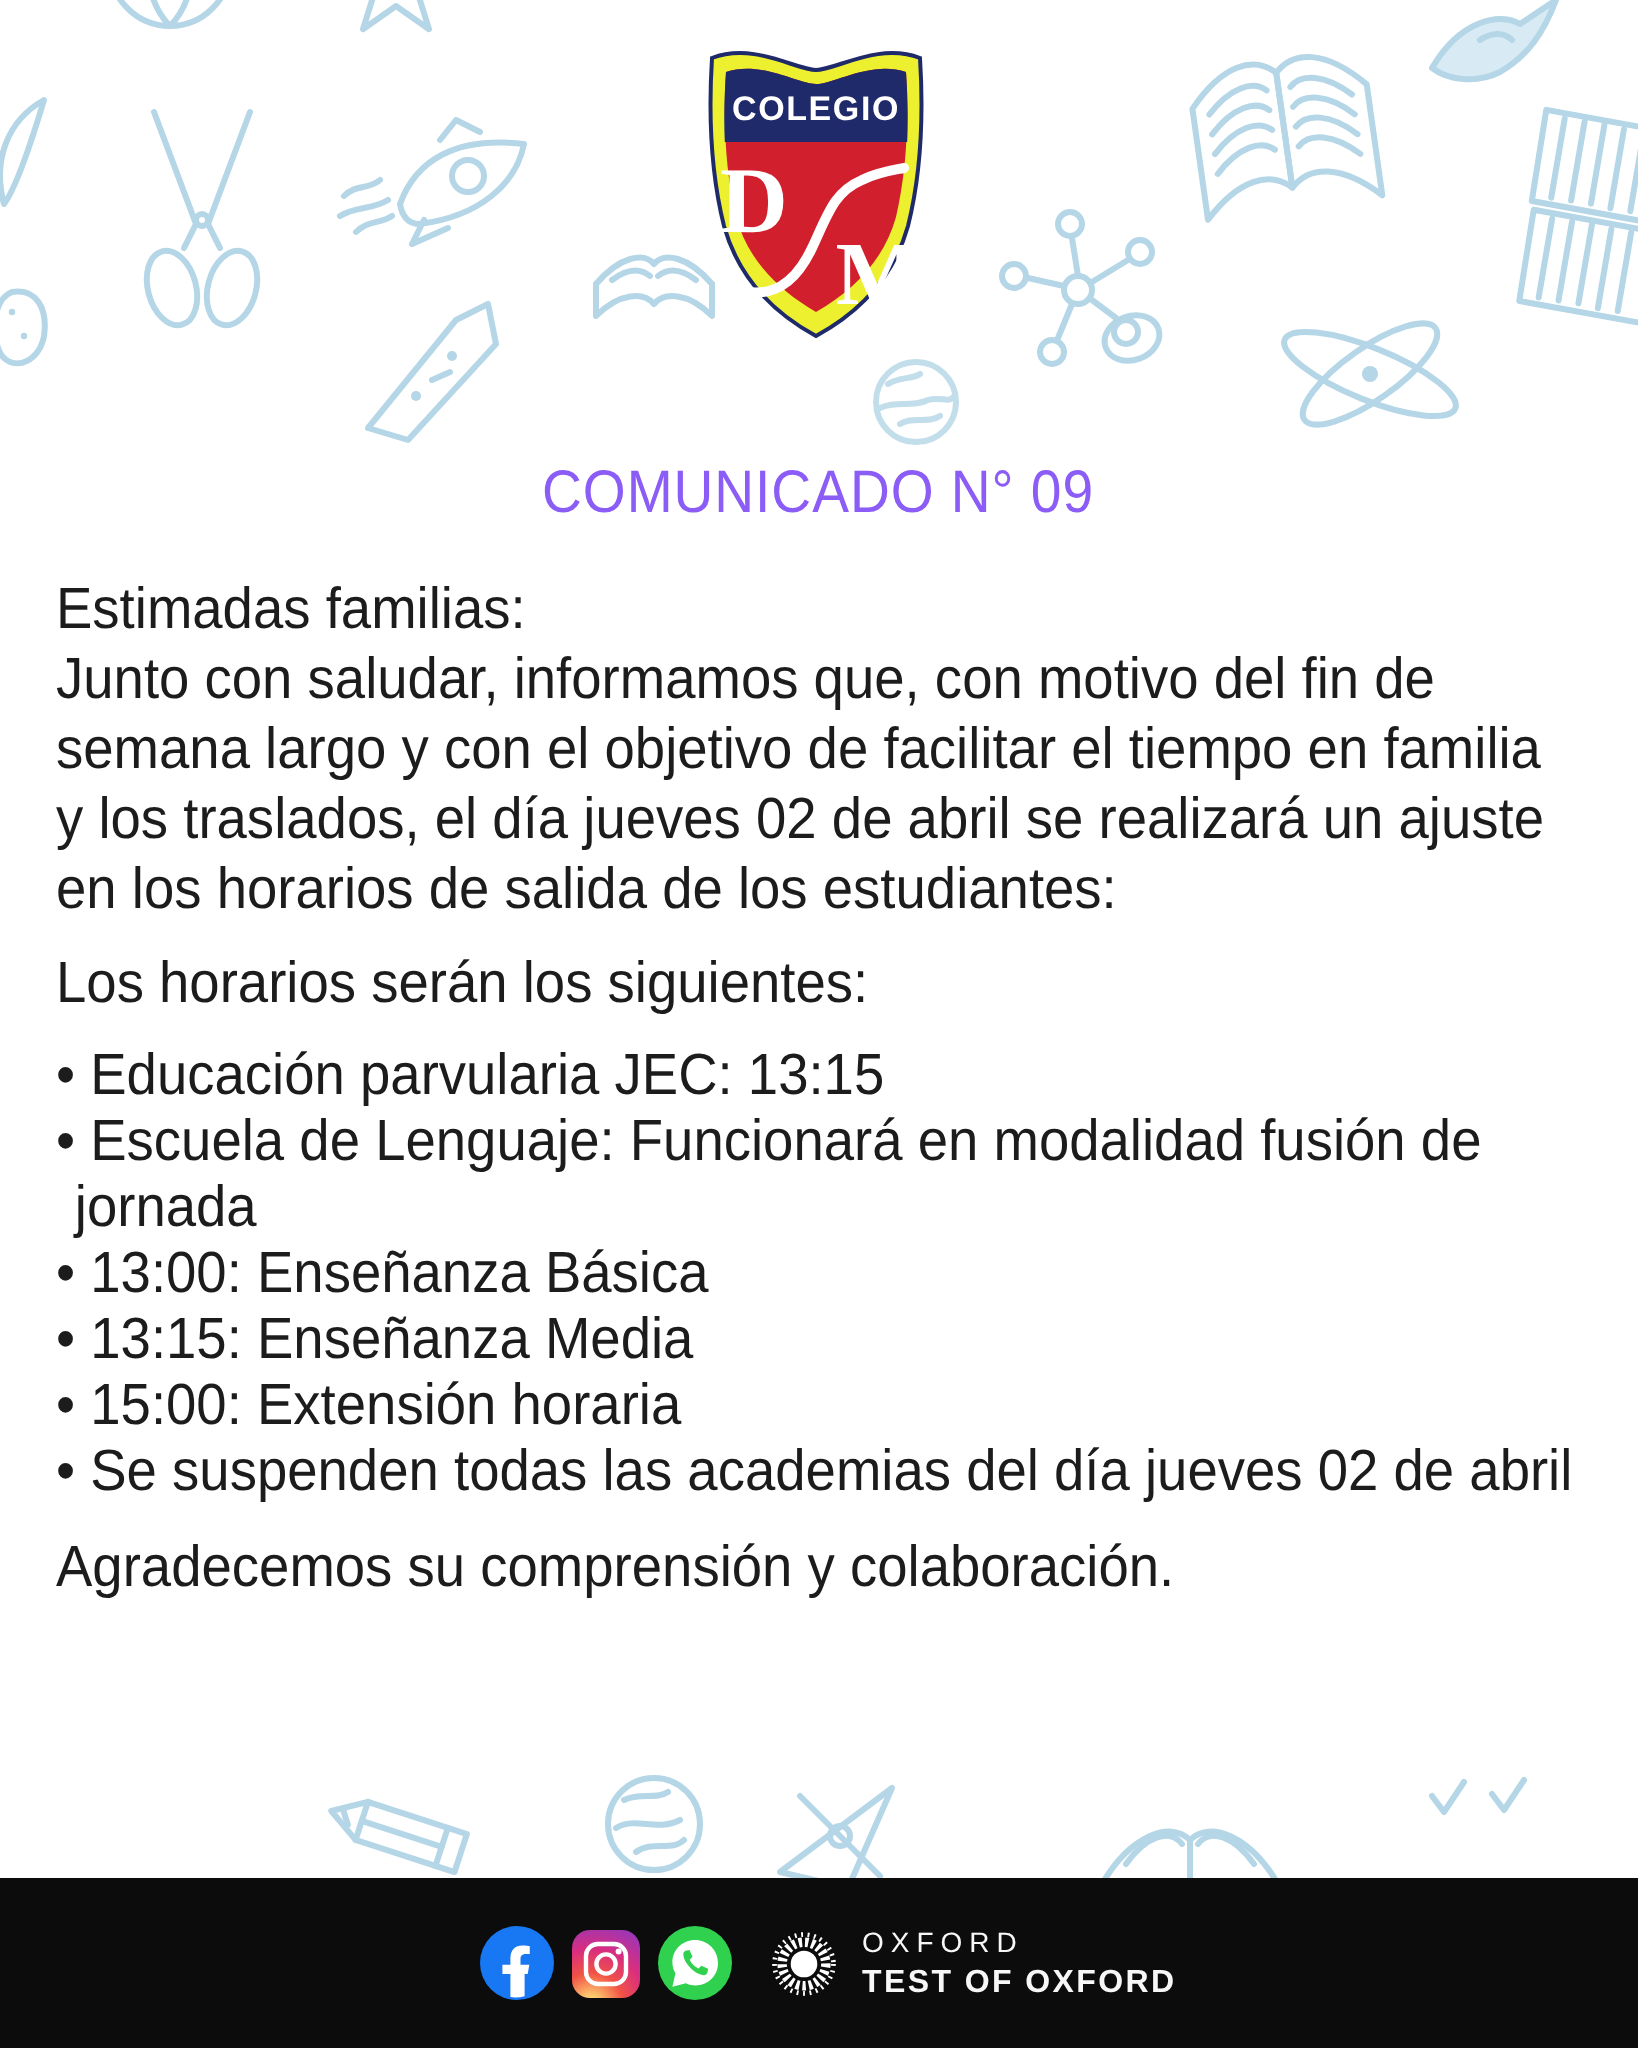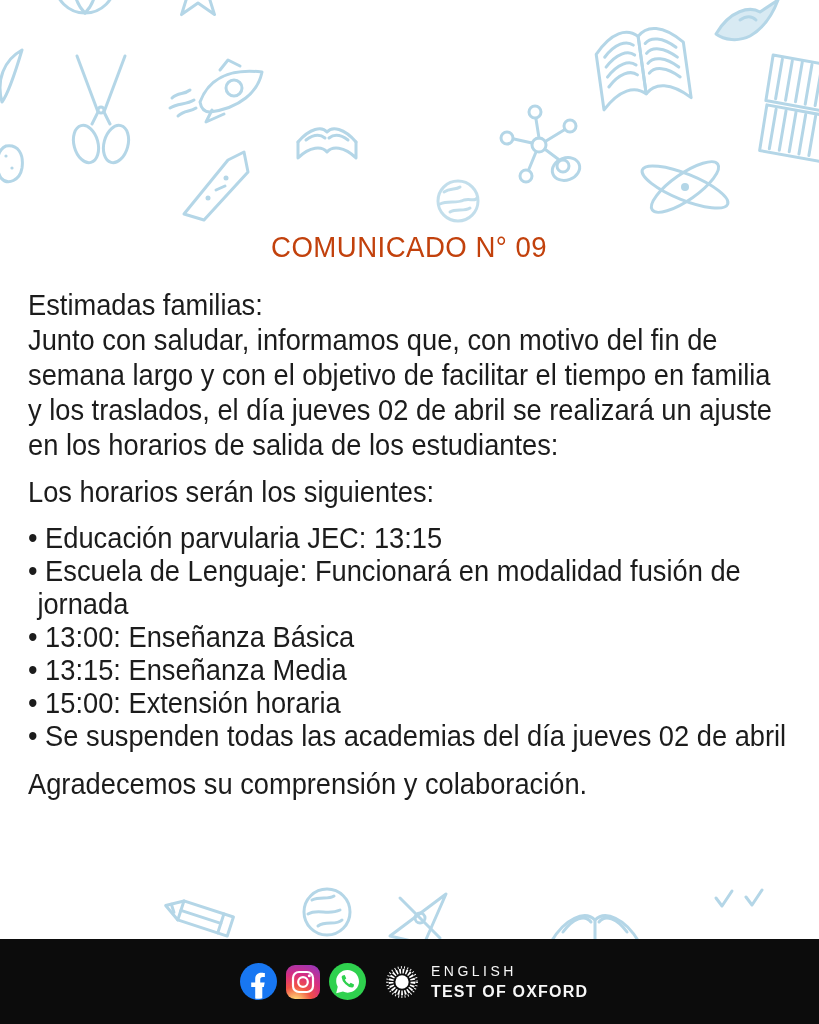--- a/index.html
+++ b/index.html
@@ -15,21 +15,21 @@
     fill:none;stroke:#b4d6e7;stroke-width:3;stroke-linecap:round;stroke-linejoin:round;
   }
   .doodle .fillspot{fill:#b4d6e7;stroke:none;}
   .doodle .soft{fill:#d8eaf3;stroke:#b4d6e7;}
   
   .logo{position:absolute;left:350px;top:24px;width:116px;height:148px;}
   .logo svg{display:block;}
   .logo .colegio{font-family:"Liberation Sans",sans-serif;font-weight:bold;font-size:17px;letter-spacing:0.8px;fill:#fff;}
   .logo .dm{font-family:"Liberation Serif",serif;font-weight:bold;fill:#fff;}
   
-  .title{position:absolute;left:0;right:0;top:230px;text-align:center;font-size:30px;color:#c2410c;}
+  .title{position:absolute;left:0;right:0;top:230px;text-align:center;font-size:30px;color:#8b5cf6;}
   .title .squeeze{display:inline-block;transform:scaleX(0.92);letter-spacing:0.5px;}
   
   .letter{position:absolute;left:28px;right:22px;top:288px;font-size:29px;}
   .block{margin:0;}
   .cond{transform:scaleX(0.94);transform-origin:left top;}
   .ln{white-space:nowrap;}
   .para .ln{line-height:35px;}
   .heading{margin-top:12px;line-height:35px;white-space:nowrap;}
   .list{margin-top:12px;}
   .list .ln{line-height:33px;}
@@ -223,20 +223,31 @@
         <path d="M82,30 C72,16 60,12 54,20"></path>
     </svg>
   </div>
   <div class="doodle" style="left:712px;top:888px;width:58px;height:22px;">
     <svg viewBox="0 0 58 22" width="58" height="22">
       <path d="M4,10 L10,18 L20,3"></path>
         <path d="M34,9 L40,17 L50,2"></path>
     </svg>
   </div>
 
+  <div class="logo">
+    <svg viewBox="0 0 116 148" width="116" height="148">
+      <path d="M6,5 C27,-3 48,11 58,11 C68,11 89,-3 110,5 C112,37 110,65 104,89 C97,114 80,132 58,144 C36,132 19,114 12,89 C6,65 4,37 6,5 Z" fill="#edf02e" stroke="#1f2a6b" stroke-width="2"></path>
+      <path d="M13,12 C30,6 49,18 58,18 C67,18 86,6 103,12 C104.6,39 103,63 98,84.5 C92,106 77,121 58,132 C39,121 24,106 18,84.5 C13,63 11.4,39 13,12 Z" fill="#d11f2d"></path>
+      <path d="M13,12 C30,6 49,18 58,18 C67,18 86,6 103,12 C103.9,24.5 104.1,36 103.6,47 L12.4,47 C11.9,36 12.1,24.5 13,12 Z" fill="#1f2a6b"></path>
+      <text class="colegio" x="58" y="36" text-anchor="middle">COLEGIO</text>
+      <text class="dm" x="27" y="92" font-size="47" text-anchor="middle">D</text>
+      <text class="dm" x="89" y="128" font-size="45" text-anchor="middle">M</text>
+      <path d="M16,120 C36,127 48,117 56,100 C64,83 67,72 81,66 C89,62 97,61 102,60" fill="none" stroke="#ffffff" stroke-width="5" stroke-linecap="round"></path>
+    </svg>
+  </div>
 
   <div class="title">
     <span class="squeeze">COMUNICADO N° 09</span>
   </div>
 
   <div class="letter">
     <div class="block cond para">
       <div class="ln">Estimadas familias:</div>
       <div class="ln">Junto con saludar, informamos que, con motivo del fin de</div>
       <div class="ln">semana largo y con el objetivo de facilitar el tiempo en familia</div>
@@ -281,19 +292,19 @@
         <path fill="#2fd14e" d="M13.3,12.1 l2,-0.4 1.5,3.3 -1.4,1.4 q1.4,2.9 4.3,4.3 l1.4,-1.4 3.3,1.5 -0.4,2 q-0.5,1.2 -1.7,1.1 -3.2,-0.2 -6.5,-3.5 -3.3,-3.3 -3.5,-6.5 -0.1,-1.2 1,-1.8 Z"></path>
       </svg>
     </div>
     <div class="oxford">
       <svg viewBox="0 0 40 40" width="38" height="38">
         <circle cx="20" cy="20" r="7" fill="#ffffff"></circle>
         <circle cx="20" cy="20" r="11.5" fill="none" stroke="#ffffff" stroke-width="5" stroke-dasharray="1.8 1.6"></circle>
         <circle cx="20" cy="20" r="15.5" fill="none" stroke="#ffffff" stroke-width="2.5" stroke-dasharray="1 2.4"></circle>
       </svg>
       <div class="oxtext">
-        <div class="ox1">ENGLISH</div>
+        <div class="ox1">OXFORD</div>
         <div class="ox2">TEST OF OXFORD</div>
       </div>
     </div>
   </div>
 
 </div>
 
 </body></html>

